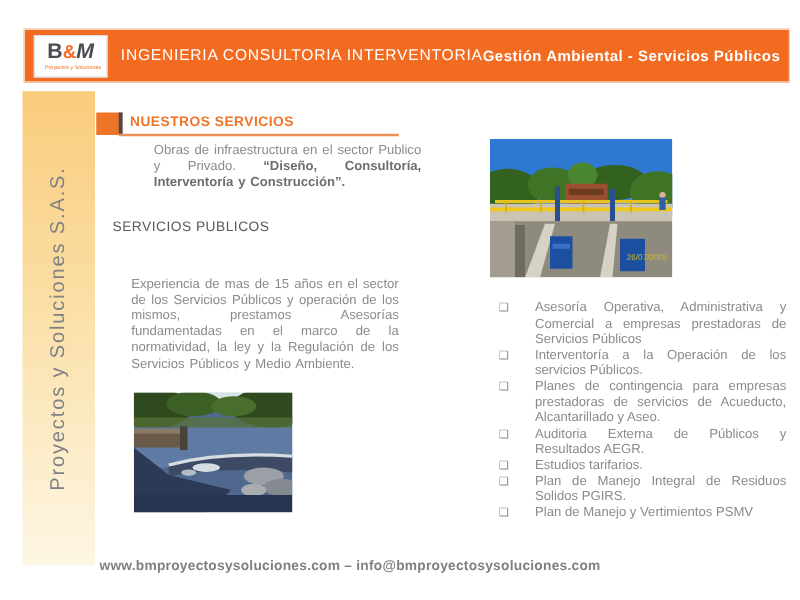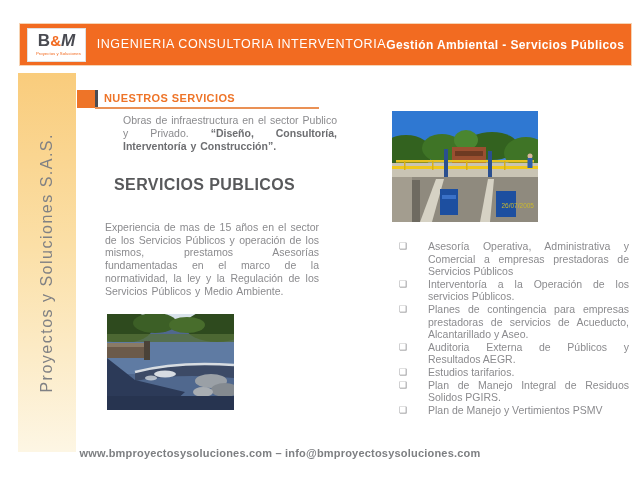--- a/index.html
+++ b/index.html
@@ -41,22 +41,22 @@
   .section-title { position:absolute; left:104px; top:92px; font-size:11px;
                    font-weight:bold; letter-spacing:0.4px; color:#EE7428; }
   .title-underline { position:absolute; left:95px; top:107px; width:224px; height:2px;
                      background:#EA9155; }
 
   
   .intro { position:absolute; left:95px; top:114px; width:214px;
            font-size:10.5px; line-height:13px; text-align:justify; color:#8B8B8E;
            word-spacing:1px;margin-left:28px; }
   .intro b { color:#6D6E71; }
-  .subsection-title { position:absolute; left:114px; top:176px; font-size:16px;
-                      font-weight:bold; letter-spacing:0.4px; color:#58595B; }
+  .subsection-title { position:absolute; left:90px; top:176px; font-size:11px;
+                      font-weight:normal; letter-spacing:0.4px; color:#58595B; }
   .body-par { position:absolute; left:105px; top:221px; width:214px;
               font-size:10.5px; line-height:12.7px; text-align:justify;
               color:#8B8B8E; word-spacing:1px; }
 
   
   .photo { position:absolute; overflow:hidden; }
   .photo svg { display:block; width:100%; height:100%; }
   .photo-river { left:107px; top:314px; width:127px; height:96px; }
   .photo-plant { left:392px; top:111px; width:146px; height:111px; }
 

